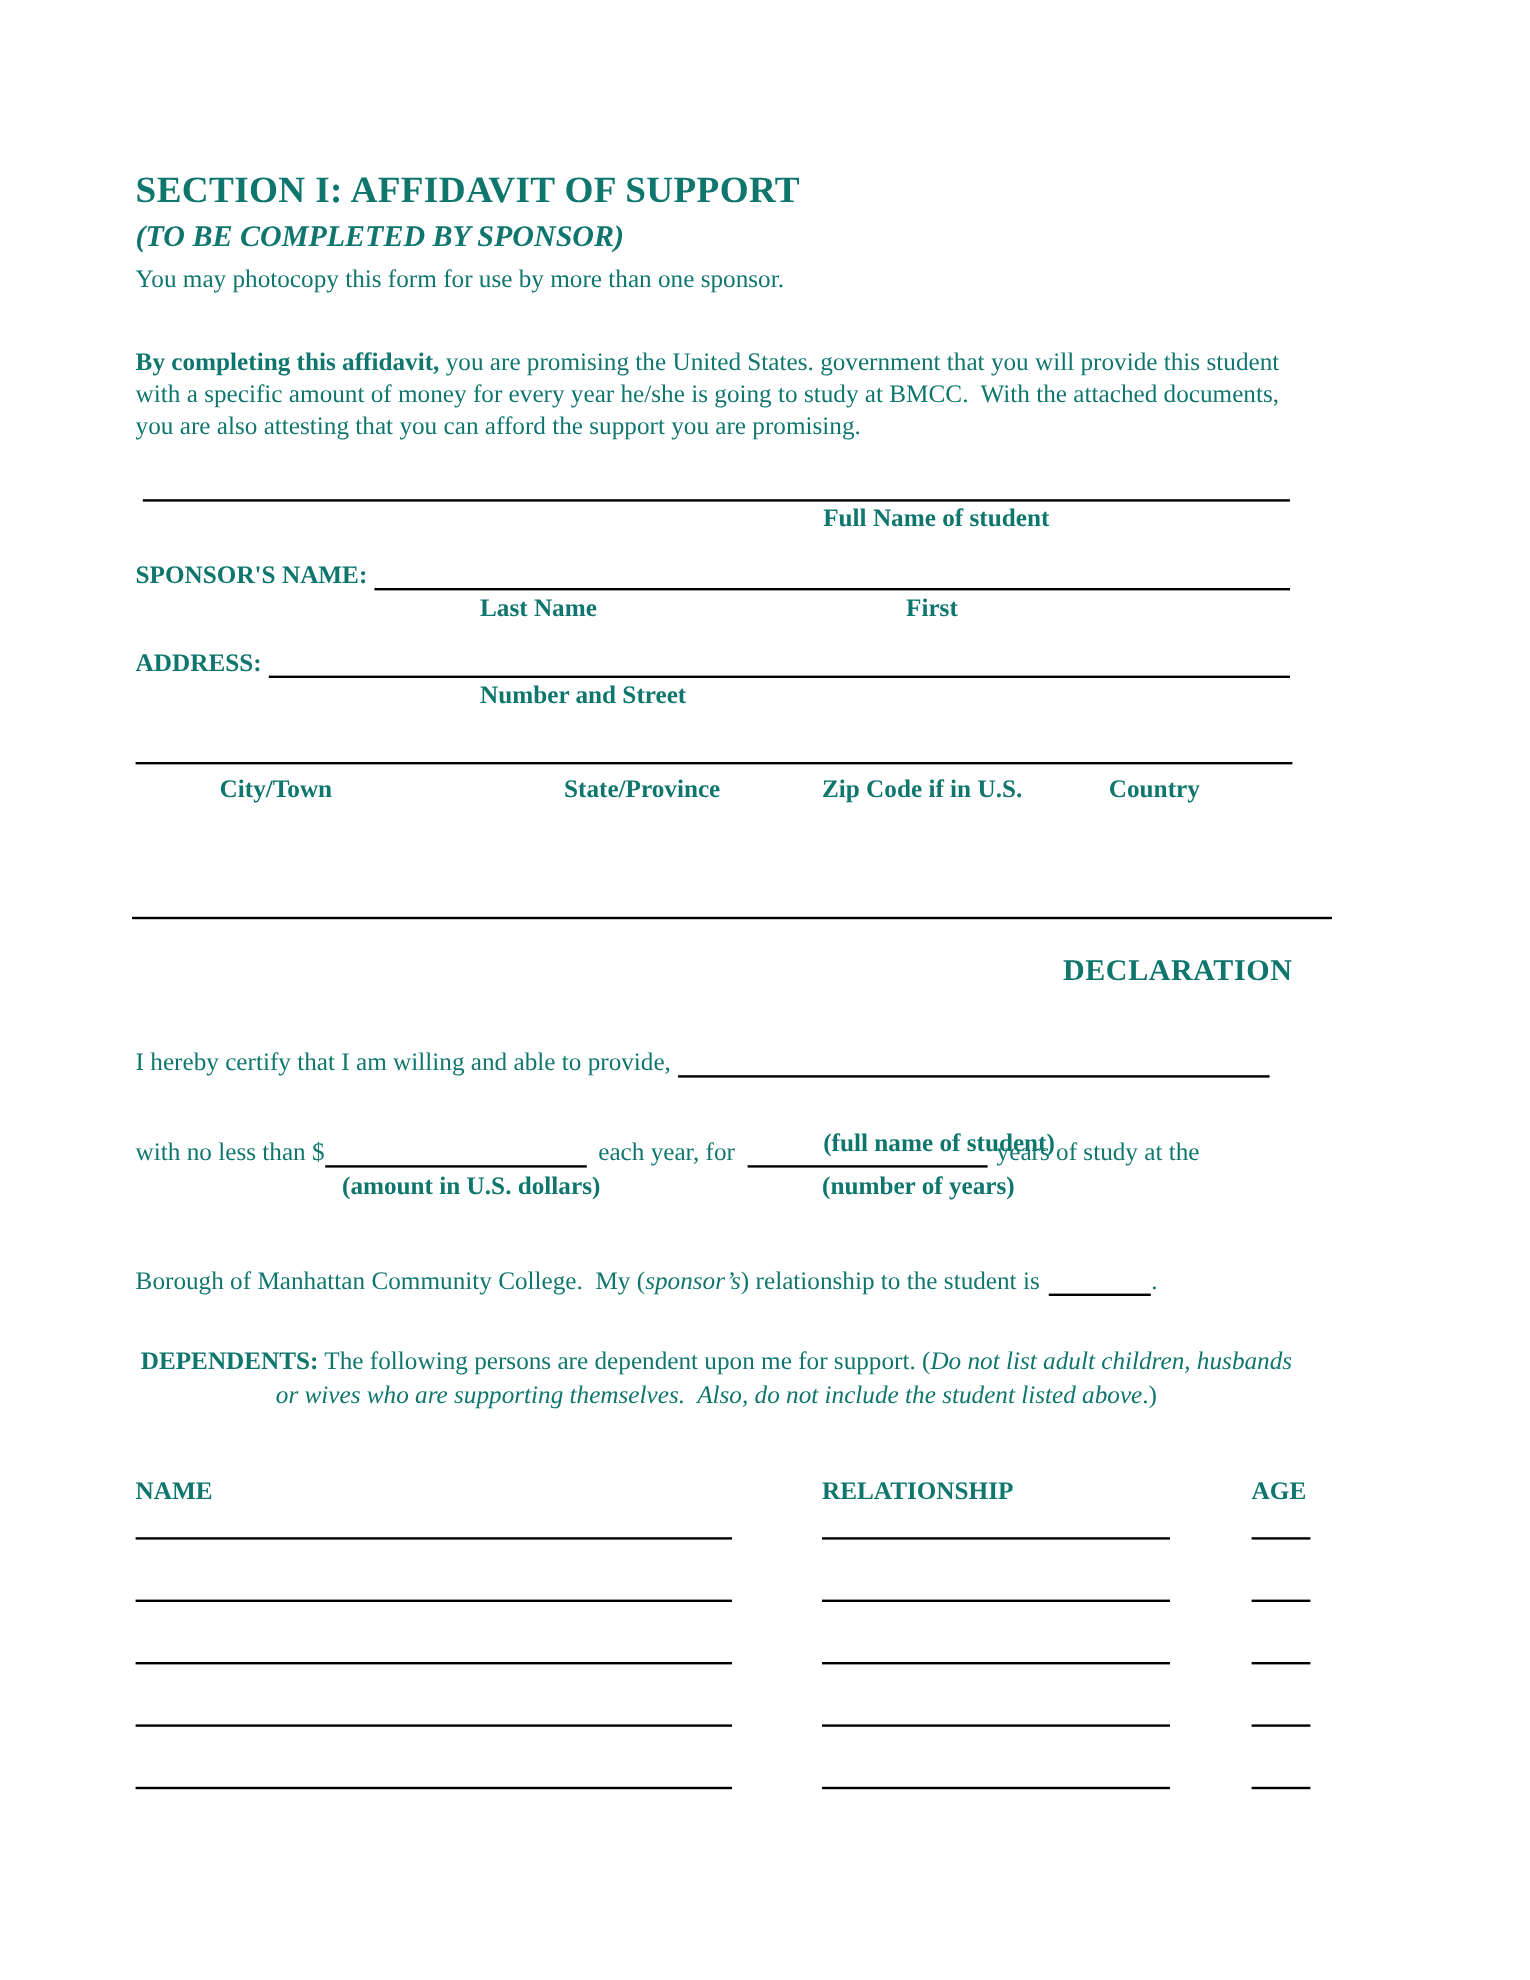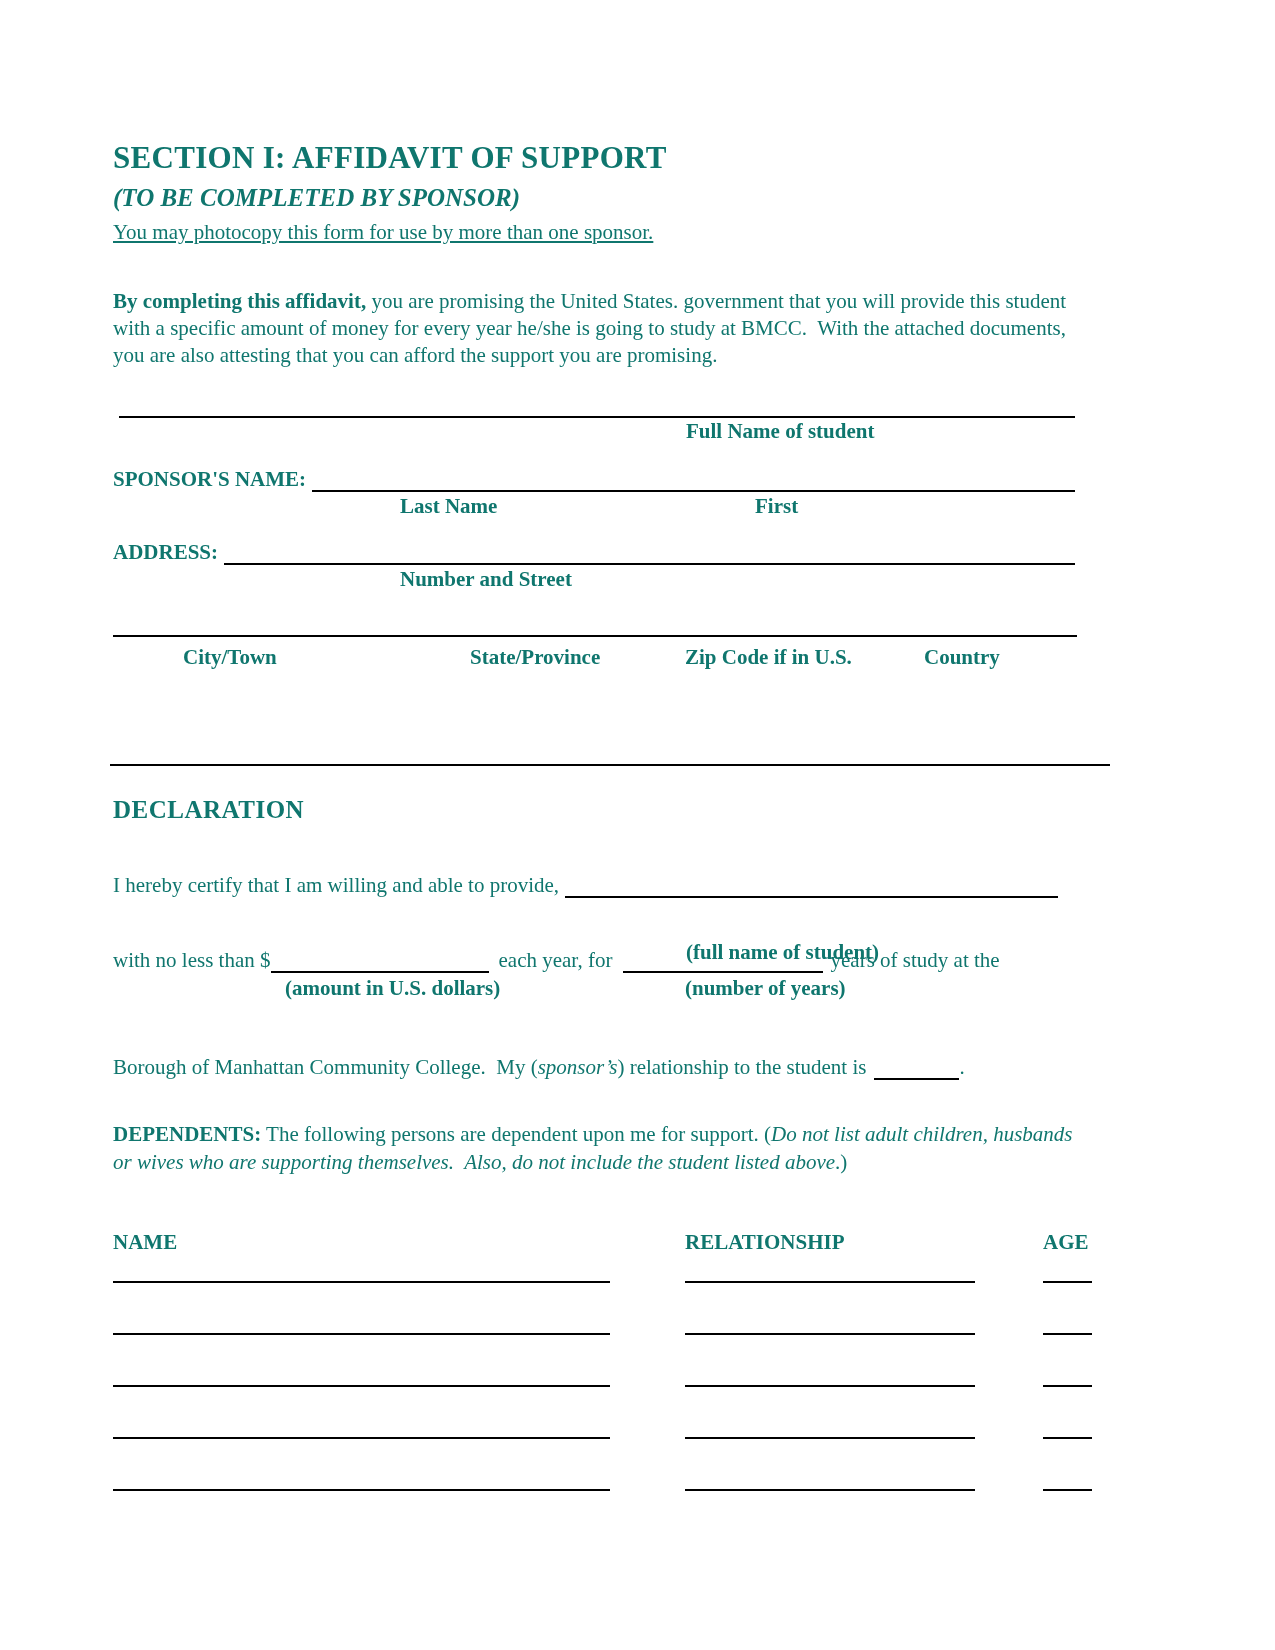--- a/index.html
+++ b/index.html
@@ -7,52 +7,52 @@
     position:relative; width:1275px; height:1650px; background:#ffffff;
     font-family:"Liberation Serif","DejaVu Serif",serif;
     color:#0f766e; font-size:21px; overflow:hidden;
   }
   .abs { position:absolute; }
   .b { font-weight:bold; }
   .i { font-style:italic; }
   .ps { white-space:pre-wrap; }
   .title { left:113px; top:140px; font-size:31px; font-weight:bold; letter-spacing:0.3px; }
   .subtitle { left:113px; top:184px; font-size:25px; font-weight:bold; font-style:italic; }
-  .note { left:113px; top:220px;text-decoration:underline; }
+  .note { left:113px; top:220px; }
   .intro { left:113px; top:288px; width:968px; line-height:27px; }
   .fieldrow { display:flex; align-items:flex-end; }
   .fieldrow .lbl { white-space:pre; }
   .blank { border-bottom:2px solid #000; height:26px; }
   .blank.grow { flex:1; margin-left:6px; }
   .row-behalf { left:113px; top:390px; width:962px; }
   .cap { position:absolute; font-weight:bold; }
   .cap-fullname { left:686px; top:419px; }
   .row-sponsor { left:113px; top:464px; width:962px; }
   .cap-last { left:400px; top:494px; }
   .cap-first { left:755px; top:494px; }
   .row-address { left:113px; top:537px; width:962px; }
   .cap-street { left:400px; top:567px; }
   .line-city { left:113px; top:609px; width:964px; }
   .cap-city { left:183px; top:645px; }
   .cap-state { left:470px; top:645px; }
   .cap-zip { left:685px; top:645px; }
   .cap-country { left:900px; top:645px;margin-left:24px; }
   .divider { left:110px; top:764px; width:1000px; height:2px; background:#000; }
-  .decl-head { left:113px; top:796px; width:964px; text-align:left; font-size:25px; font-weight:bold; letter-spacing:0.5px; }
+  .decl-head { left:113px; top:796px; width:964px; text-align:right; font-size:25px; font-weight:bold; letter-spacing:0.5px; }
   .row-certify { left:113px; top:870px; width:945px; }
   .cap-declname { left:686px; top:940px; }
   .row-amount { left:113px; top:945px; width:1000px; }
   .blank-amount { width:218px; }
   .blank-years { width:200px; margin-left:10px; }
   .ml10 { margin-left:10px; } .ml8 { margin-left:8px; }
   .cap-amount { left:285px; top:976px; }
   .cap-years { left:685px; top:976px; }
   .row-borough { left:113px; top:1052px; width:1010px; }
   .blank-rel { width:85px; margin-left:8px; }
-  .deps { left:113px; top:1120px; width:968px; line-height:28px; }
+  .deps { left:113px; top:1120px; width:968px; line-height:28px;text-align:center; }
   .hdr-name { left:113px; top:1230px; font-weight:bold; }
   .hdr-rel { left:685px; top:1230px; font-weight:bold; }
   .hdr-age { left:1043px; top:1230px; font-weight:bold; }
   .dep-row { position:absolute; left:0; width:1275px; height:26px; }
   .dep-row .blank { position:absolute; }
   .dep-name { left:113px; width:497px; }
   .dep-rel { left:685px; width:290px; }
   .dep-age { left:1043px; width:49px; }
 </style>
 </head>

